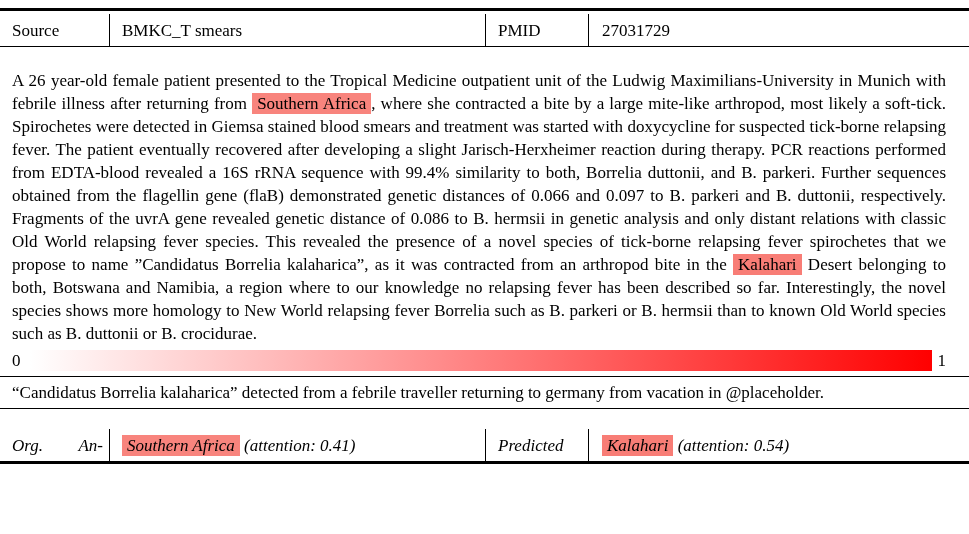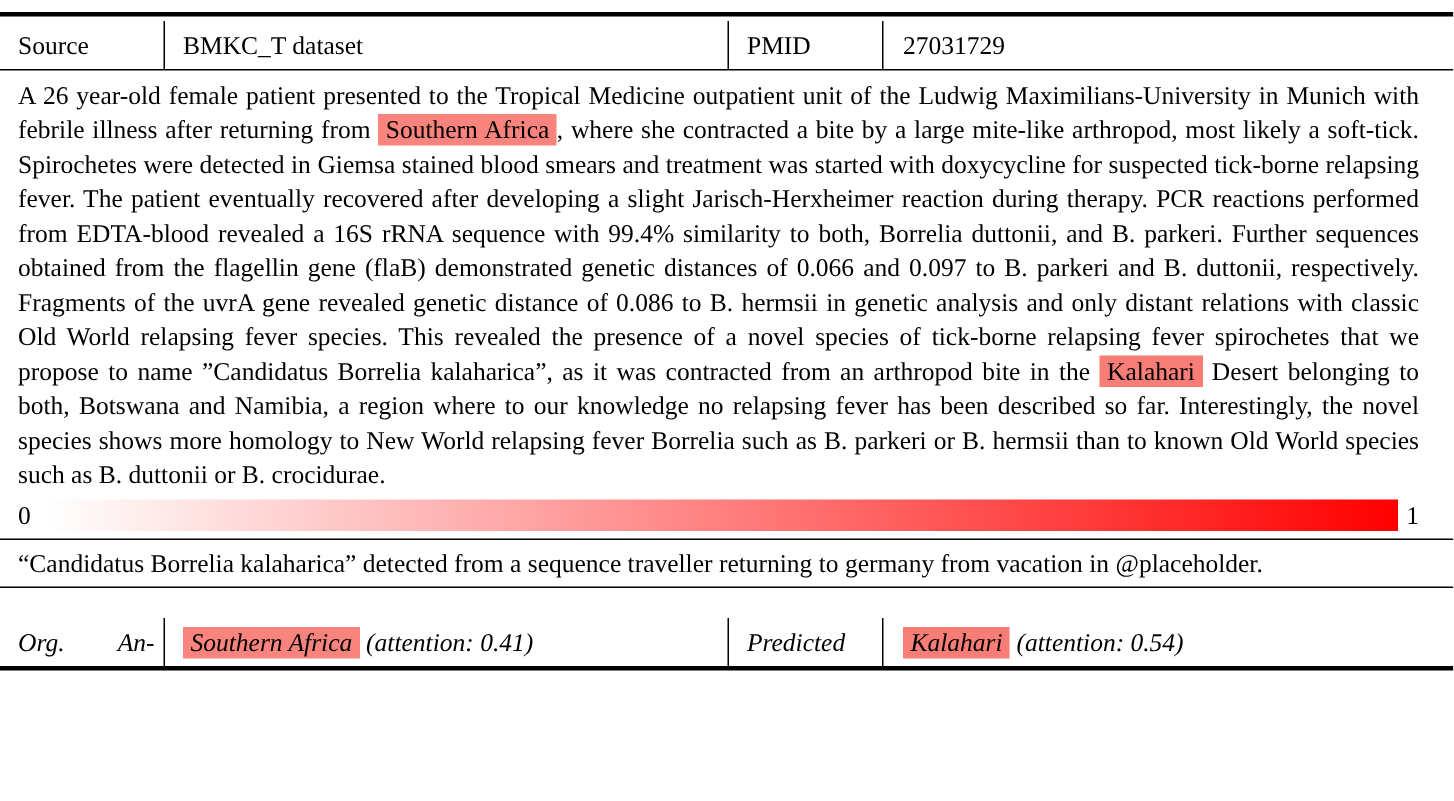--- a/index.html
+++ b/index.html
@@ -58,20 +58,21 @@
   }
   .val2-cell {
     flex: 1 1 auto;
     box-sizing: border-box;
     padding: 5px 10px 4px 13px;
     border-left: 1.5px solid #000;
   }
   .v-center { display: flex; align-items: center; }
   .context-text {
     text-align: justify;
+    margin-top: 17px;
   }
   .hl {
     padding: 1px 5px;
     color: #000;
   }
   .colorbar-row {
     display: flex;
     align-items: center;
     margin-top: 3px;
     height: 24px;
@@ -100,21 +101,21 @@
 <body>
 
 <div class="page">
   <div class="paper-table">
 
     <div class="trow row-source">
       <div class="label-cell">
         <span>Source</span>
       </div>
       <div class="mid-cell">
-        <span>BMKC_T dataset</span>
+        <span>BMKC_T smears</span>
       </div>
       <div class="key2-cell">
         <span>PMID</span>
       </div>
       <div class="val2-cell">
         <span>27031729</span>
       </div>
     </div>
 
     <div class="trow row-context">
@@ -123,21 +124,21 @@
         <div class="colorbar-row">
           <span class="cb-label">0</span>
           <div class="gradient-bar" style="background: linear-gradient(to right, rgb(255, 255, 255), rgb(255, 0, 0));"></div>
           <span class="cb-label">1</span>
         </div>
       </div>
     </div>
 
     <div class="trow row-question">
       <div class="content-cell">
-        <div class="question-text">“Candidatus Borrelia kalaharica” detected from a sequence traveller returning to germany from vacation in @placeholder.</div>
+        <div class="question-text">“Candidatus Borrelia kalaharica” detected from a febrile traveller returning to germany from vacation in @placeholder.</div>
       </div>
     </div>
 
     <div class="trow row-answer">
       <div class="label-cell answer-label">
         <span class="l1">
           <span>Org.</span>
           <span>An-</span>
         </span>
       </div>

